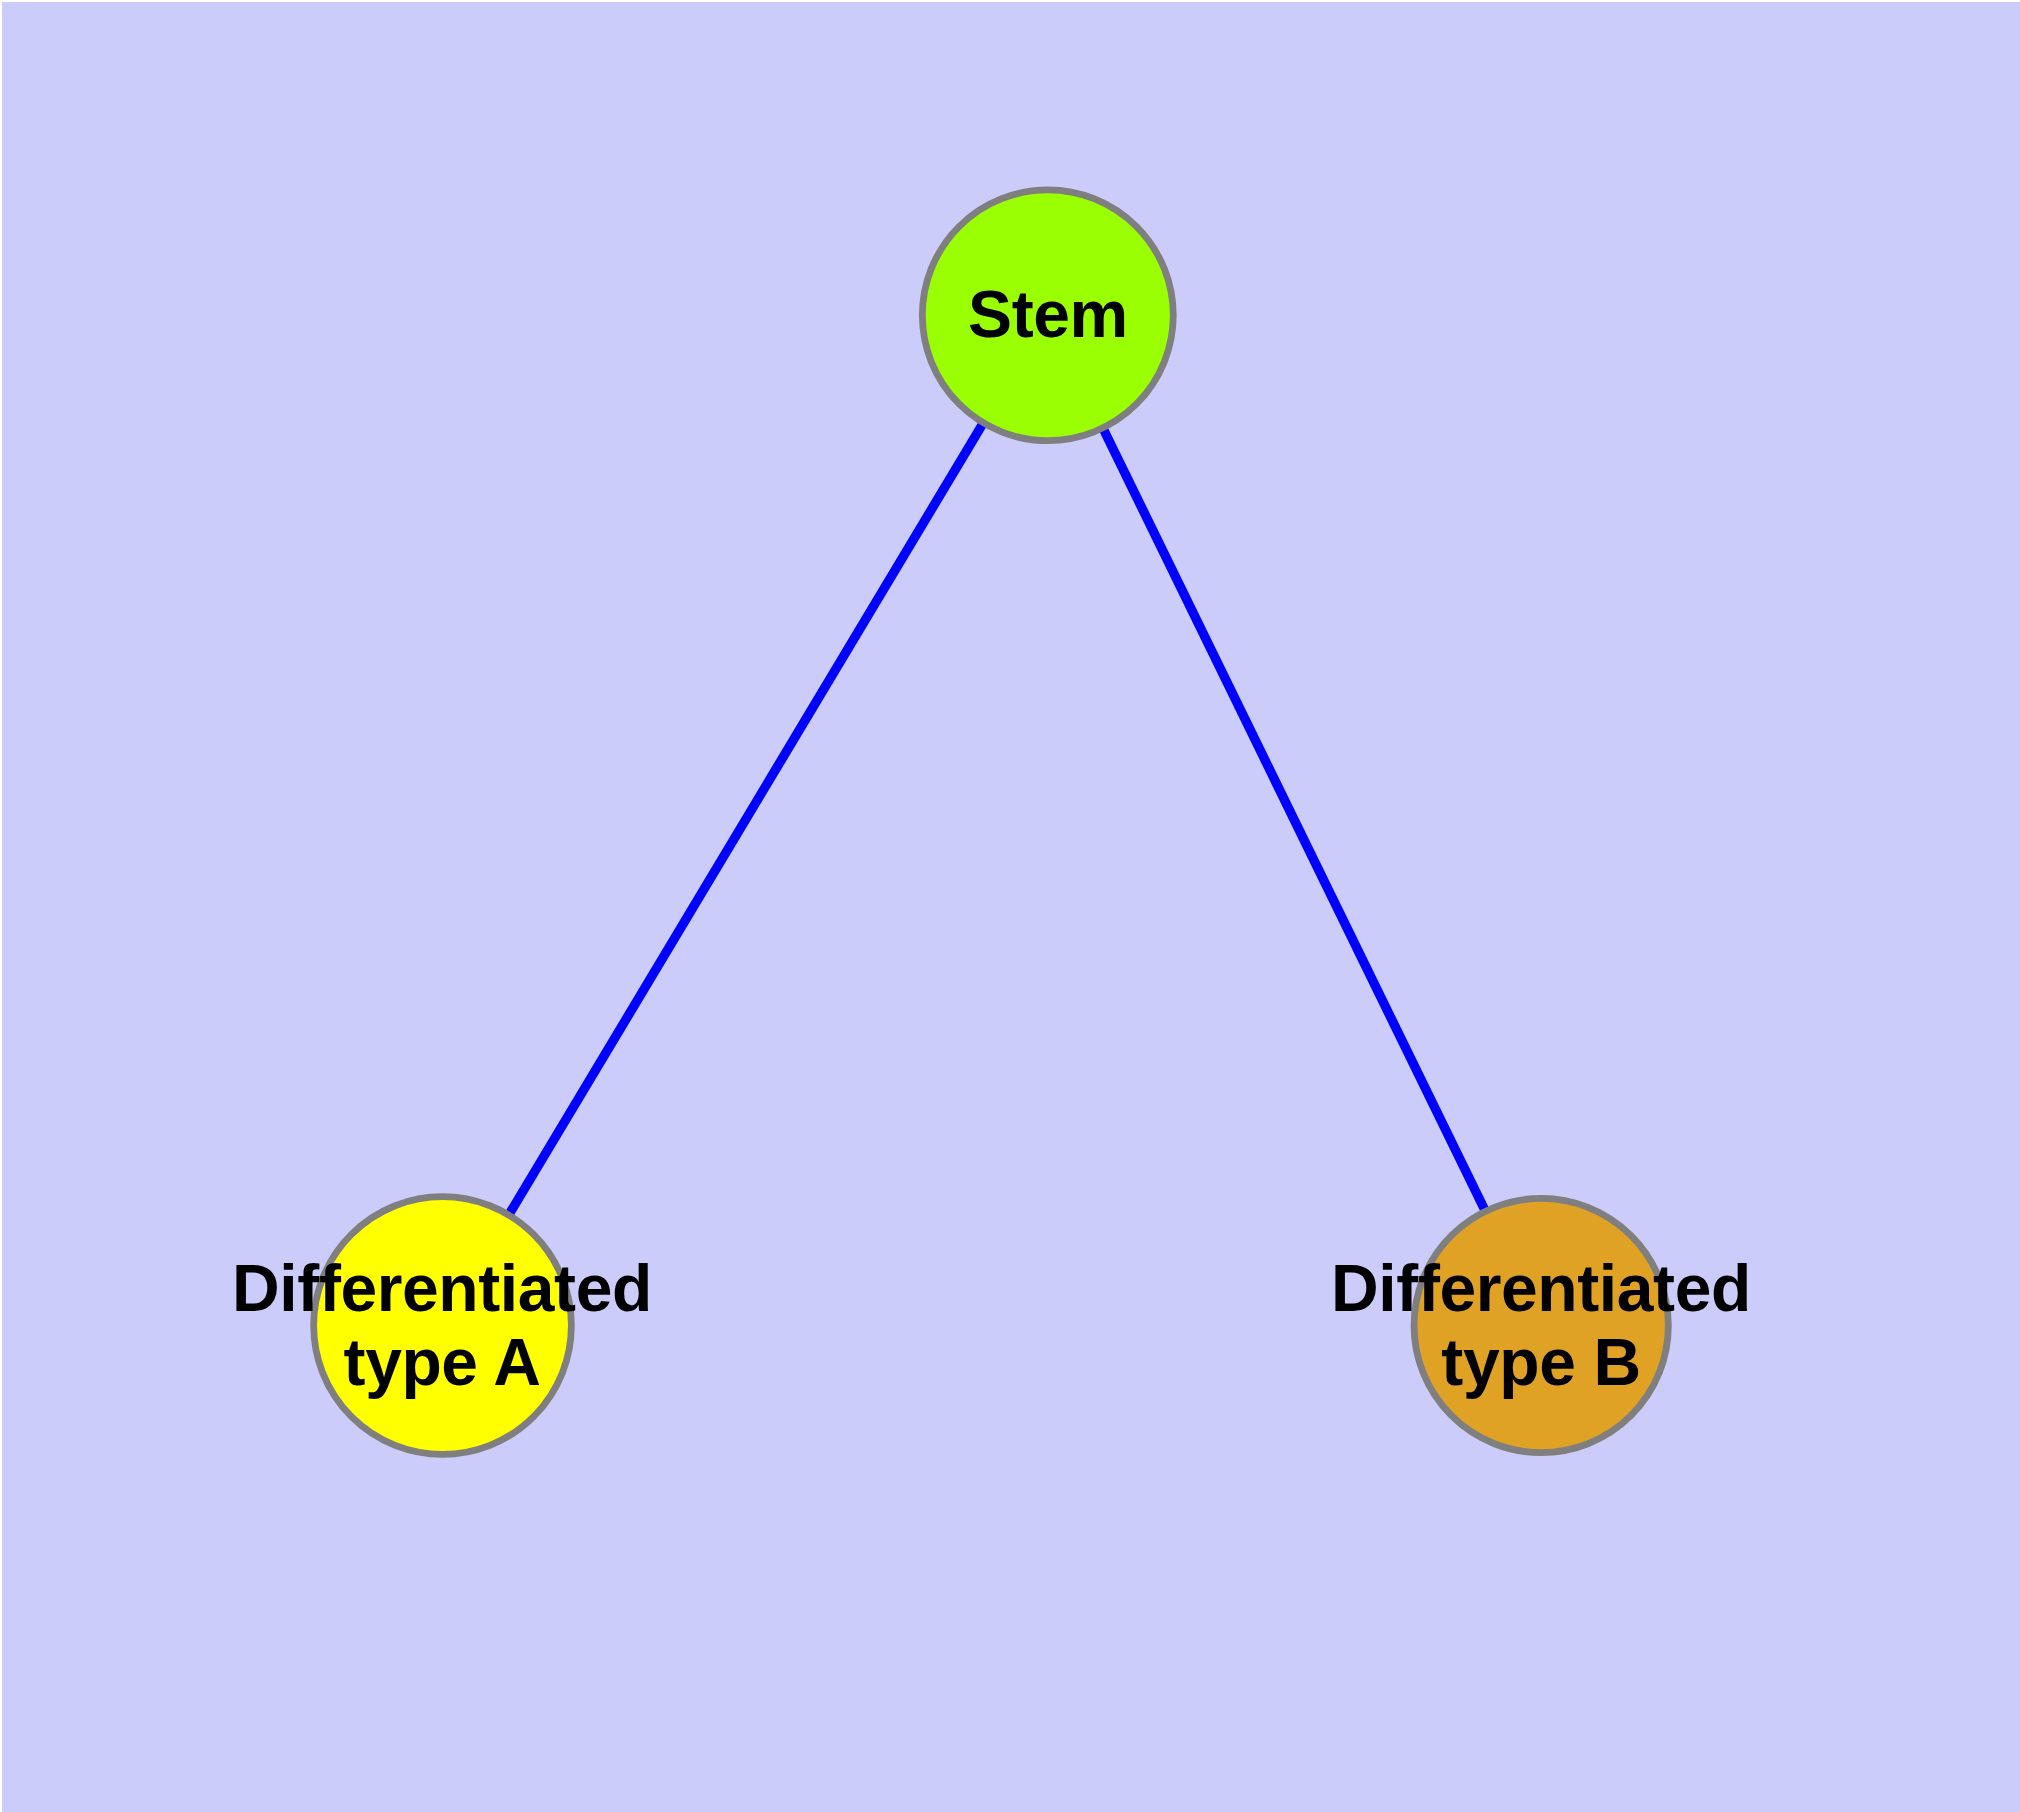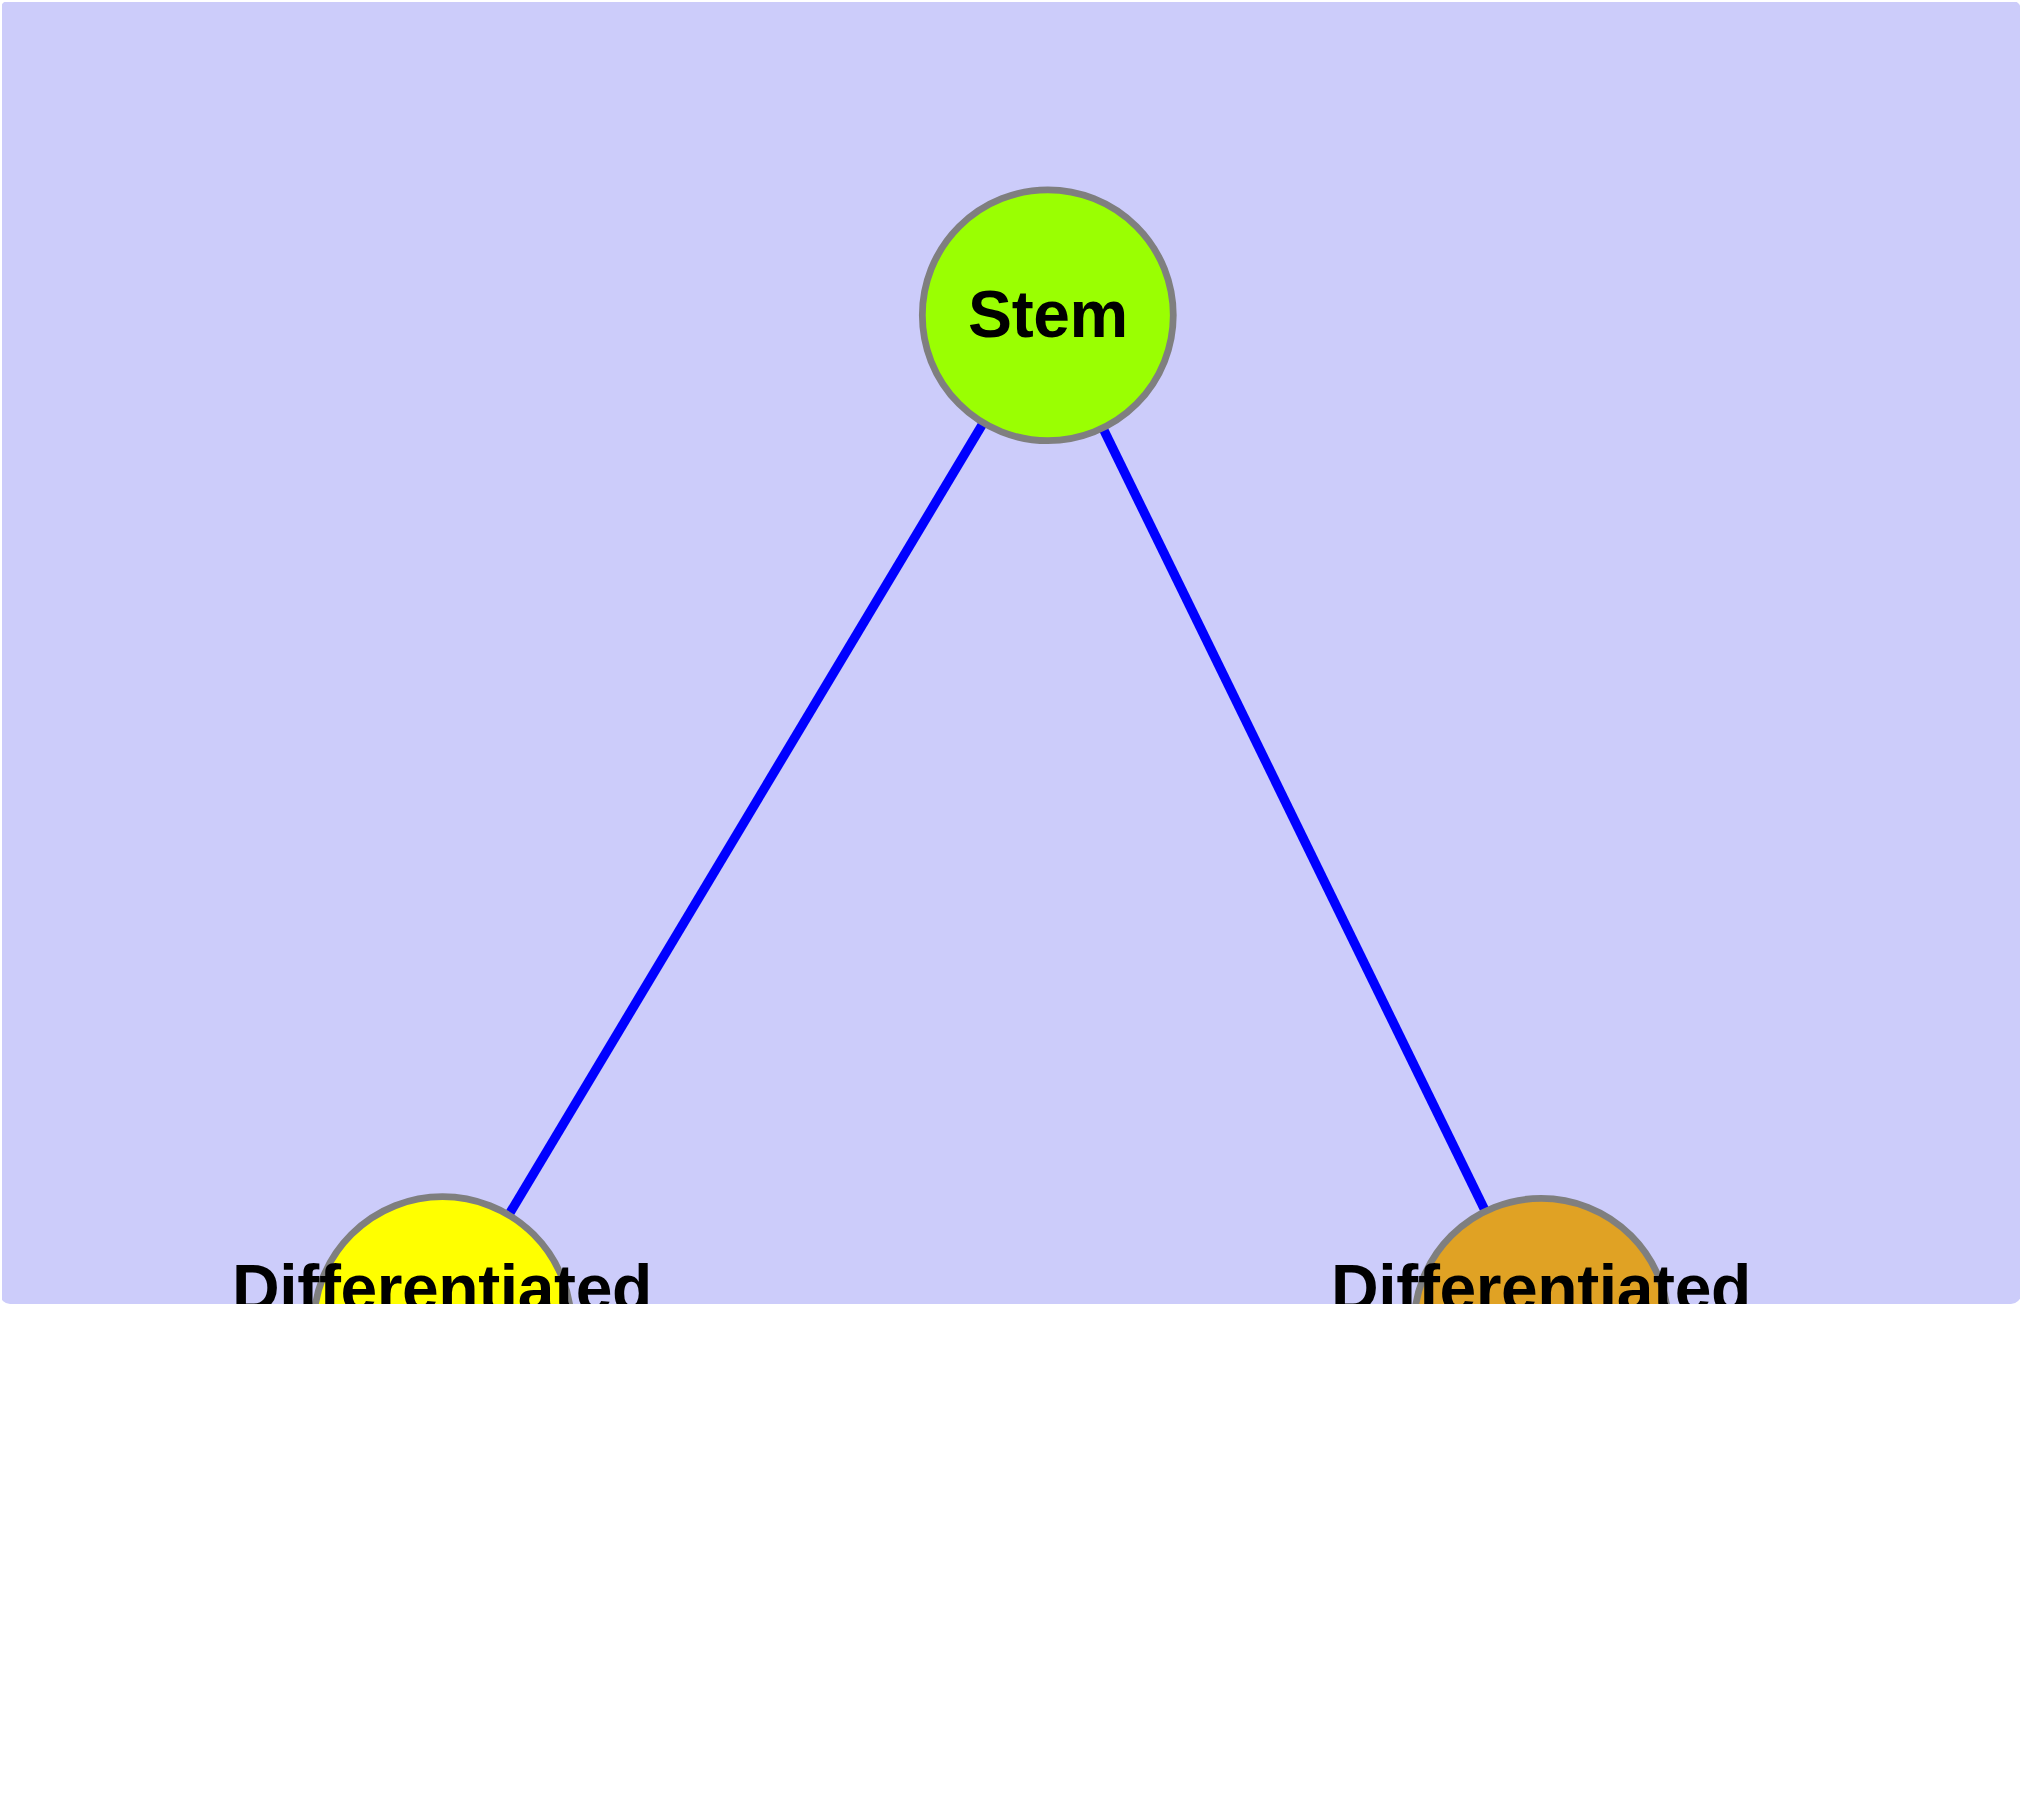--- a/index.html
+++ b/index.html
@@ -4,25 +4,24 @@
 <title>Cell differentiation graph</title>
 <style>
   html, body {
     margin: 0;
     padding: 0;
     background: #ffffff;
   }
   #stage {
     position: relative;
     width: 2021px;
-    height: 1304px;
+    height: 1812px;
     overflow: hidden;
     background: #ffffff;
     font-family: "Liberation Sans", "DejaVu Sans", sans-serif;
-    border-radius: 10px;
   }
   #canvas-bg {
     position: absolute;
     left: 1.7px;
     top: 1.7px;
     width: 2019px;
     height: 1810px;
     background: #ccccfa;
   }
   #graph-svg {

